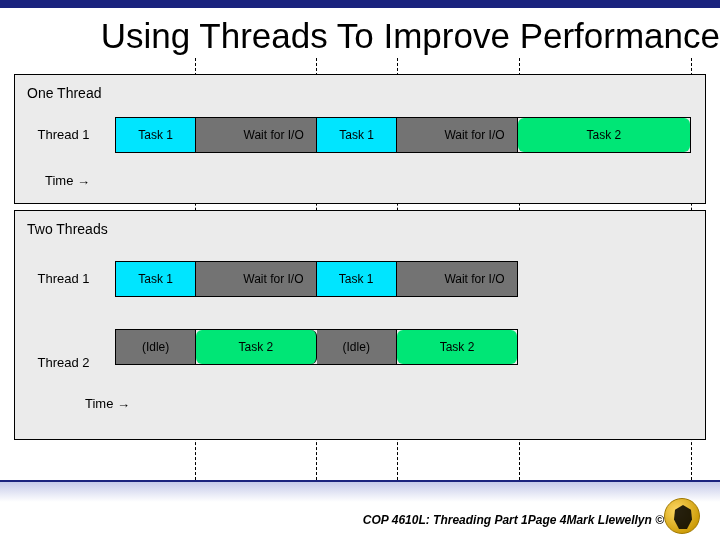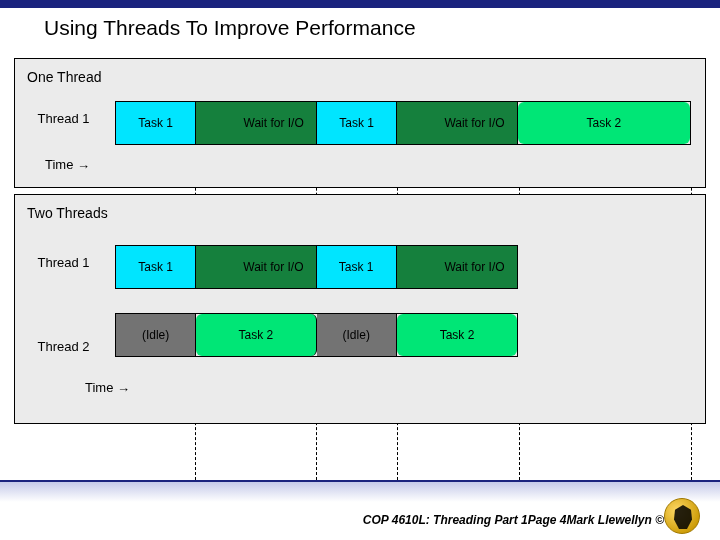--- a/index.html
+++ b/index.html
@@ -9,26 +9,25 @@
     background: #fff;
     font-family: Arial, sans-serif;
     position: relative;
     overflow: hidden;
   }
   .top-bar {
     height: 8px;
     background: #1a237e;
   }
   .title {
-    text-align: left;
-    font-size: 21px;
+    text-align: right;
+    font-size: 35px;
     font-weight: normal;
     color: #000;
     padding: 8px 0 12px 0;
-    margin-left: 44px;
   }
   .panel {
     margin: 6px 14px;
     border: 1.5px solid #000;
     background: #ebebeb;
     position: relative;
   }
   .panel-one { height: 130px; }
   .panel-two { height: 230px; }
   .section-label {
@@ -42,36 +41,36 @@
     text-align: center;
   }
   .time-label {
     position: absolute;
     font-size: 13px;
   }
   .block-row {
     position: absolute;
     left: 100px;
     right: 14px;
-    height: 44px;
+    height: 36px;
     display: flex;
     align-items: stretch;
     border: 1.5px solid #000;
   }
   .cell {
     display: flex;
     align-items: center;
     justify-content: center;
     font-size: 12px;
     border-right: 1.5px solid #000;
     white-space: nowrap;
   }
   .cell:last-child { border-right: none; }
   .c-task1 { background: #00e5ff; }
-  .c-wait  { background: #15803d; padding-left: 35px; }
+  .c-wait  { background: #737373; padding-left: 35px; }
   .c-task2 { background: #00e676; border-radius: 6px; }
   .c-idle  { background: #737373; }
   .dash {
     position: absolute;
     border-left: 1.5px dashed #000;
     top: 0;
     bottom: 0;
   }
   .footer {
     position: absolute;

